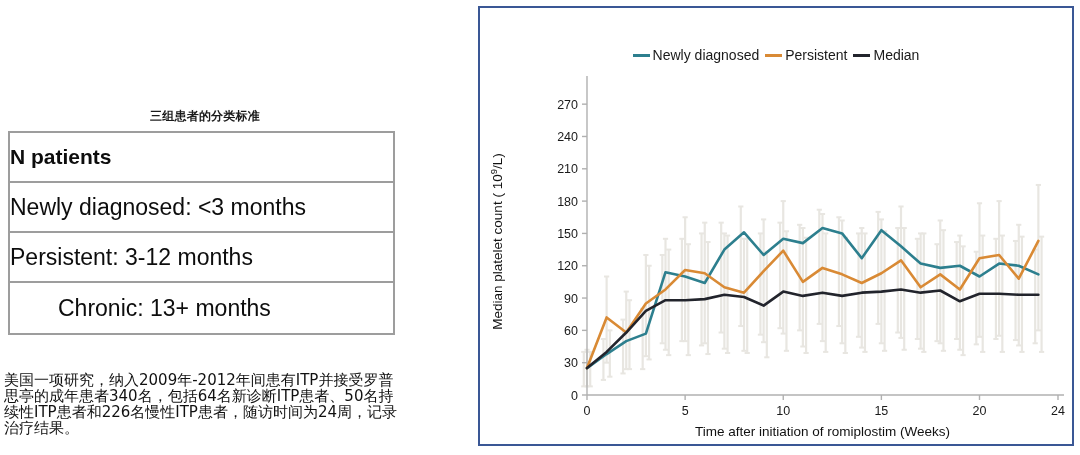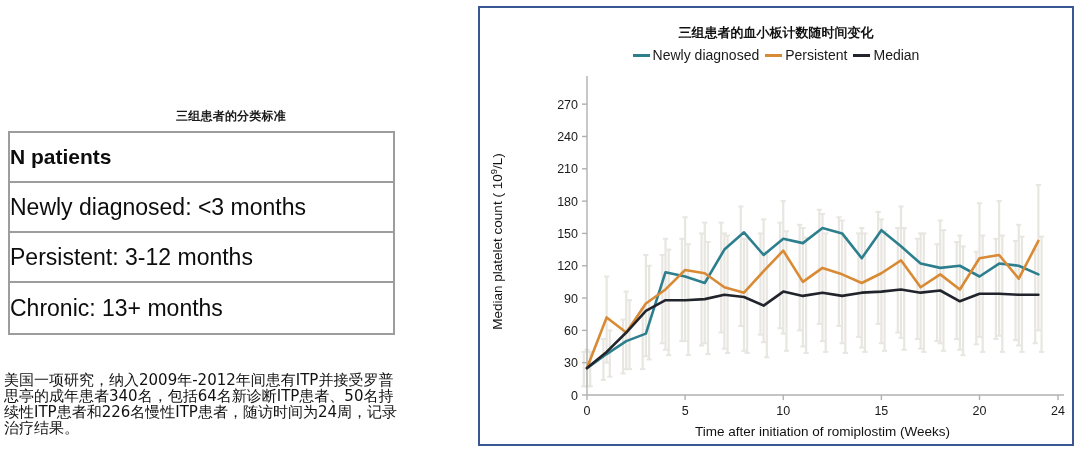--- a/index.html
+++ b/index.html
@@ -10,33 +10,32 @@
   }
 
   
   #left-panel{position:absolute;left:0;top:0;width:470px;height:455px;}
 
   #table-title{
     position:absolute;left:0;top:108px;width:410px;
     text-align:center;font-size:12px;font-weight:bold;color:#1a1a1a;
     font-family:"Liberation Sans","DejaVu Sans",sans-serif;
     letter-spacing:0.2px;
-    padding-left:26px;
   }
 
   #criteria-table{
     position:absolute;left:8px;top:131px;width:383px;
     border:2px solid #9d9d9d;border-collapse:collapse;background:#fff;
   }
   #criteria-table .trow{
     border-bottom:2px solid #9d9d9d;
     height:50px;display:flex;align-items:center;
     box-sizing:border-box;
   }
-  #criteria-table .trow:last-child{border-bottom:none;}
+  #criteria-table .trow:last-child{border-bottom:none;margin-left:48px;}
   #criteria-table .hdr-cell{
     font-size:21px;font-weight:bold;color:#0d0d0d;
     font-family:"Liberation Sans","DejaVu Sans",sans-serif;
   }
   #criteria-table .data-cell{
     font-size:23px;font-weight:normal;color:#0d0d0d;
     font-family:"Liberation Sans","DejaVu Sans",sans-serif;
   }
 
   #caption{
@@ -93,21 +92,20 @@
     <div class="trow">
       <span class="data-cell">Chronic: 13+ months</span>
     </div>
   </div>
 
   <div id="caption">美国一项研究，纳入2009年-2012年间患有ITP并接受罗普思亭的成年患者340名，包括64名新诊断ITP患者、50名持续性ITP患者和226名慢性ITP患者，随访时间为24周，记录治疗结果。</div>
 </div>
 
 <div id="chart-frame">
 
-  <div id="chart-title">三组患者的血小板计数随时间变化</div>
 
   <div id="chart-legend">
     <div class="legend-item">
       <span class="legend-swatch" style="background:#2d7f8e"></span>
       <span class="legend-label">Newly diagnosed</span>
     </div>
     <div class="legend-item">
       <span class="legend-swatch" style="background:#d98a35"></span>
       <span class="legend-label">Persistent</span>
     </div>

